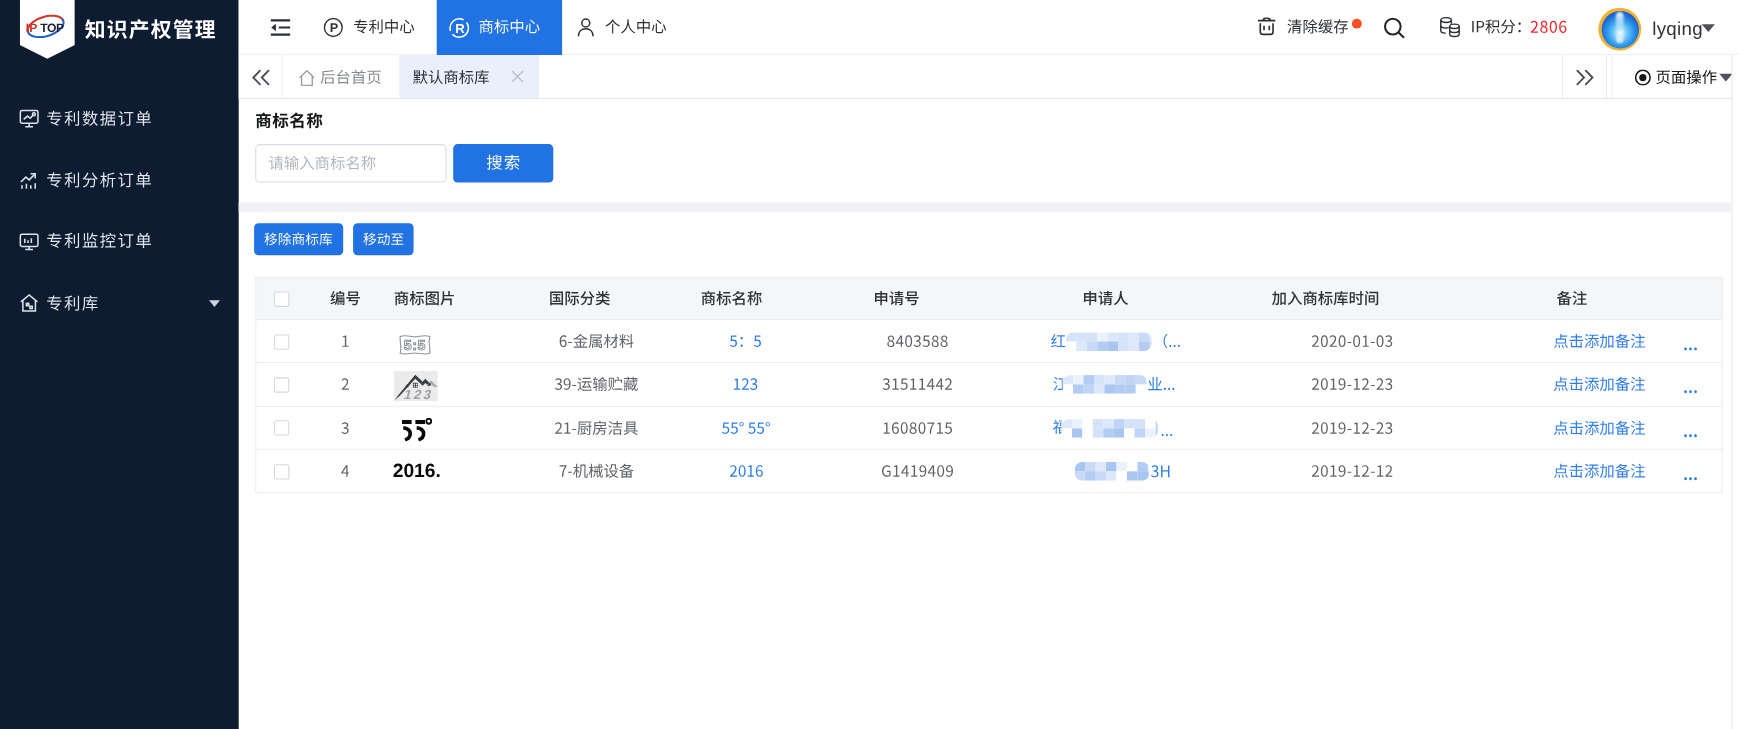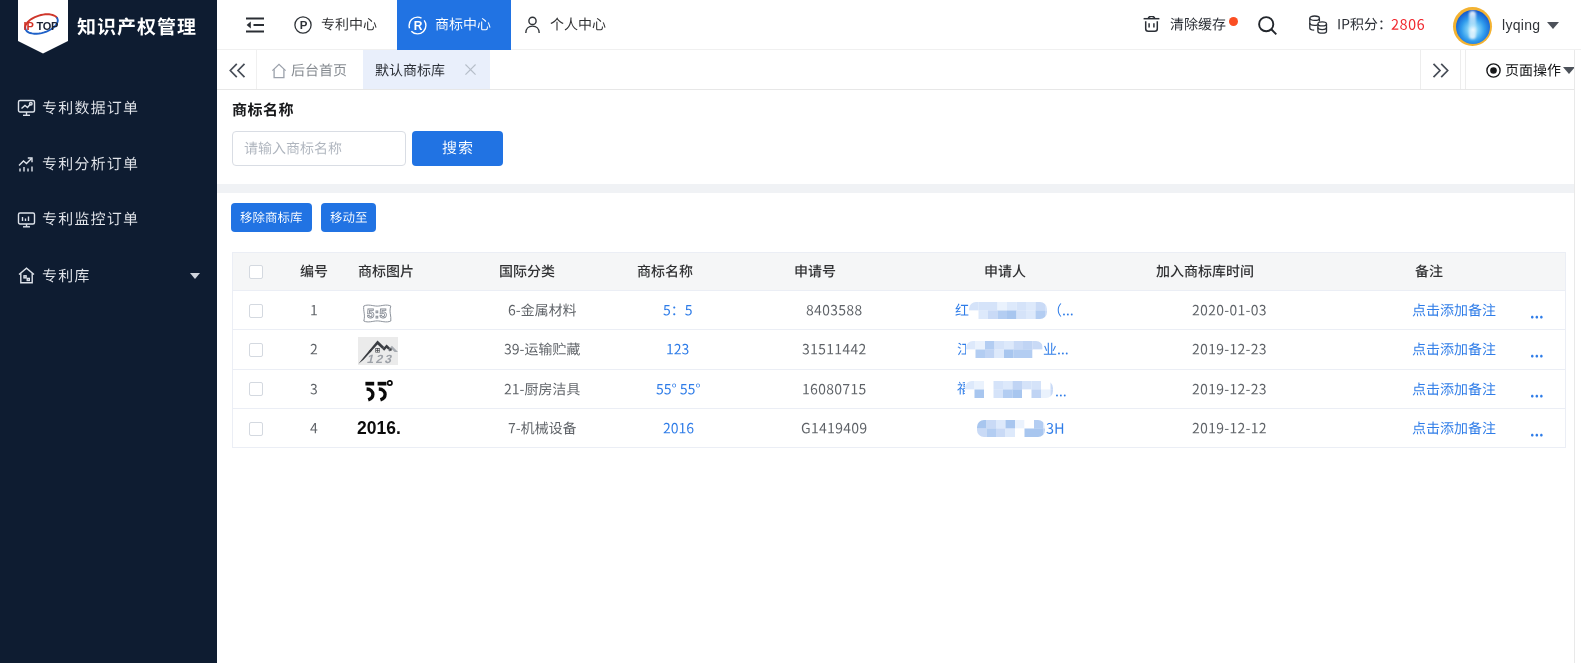--- a/index.html
+++ b/index.html
@@ -180,21 +180,21 @@
         <path transform="translate(0,0)" d="M44 0H505V79H302C265 79 220 75 182 72C354 235 470 384 470 531C470 661 387 746 256 746C163 746 99 704 40 639L93 587C134 636 185 672 245 672C336 672 380 611 380 527C380 401 274 255 44 54Z"></path>
         <path transform="translate(589,0)" d="M280 -13C417 -13 509 70 509 176C509 277 450 332 386 369V374C429 408 483 474 483 551C483 664 407 744 282 744C168 744 81 669 81 558C81 481 127 426 180 389V385C113 349 46 280 46 182C46 69 144 -13 280 -13ZM330 398C243 432 164 471 164 558C164 629 213 676 281 676C359 676 405 619 405 546C405 492 379 442 330 398ZM281 55C193 55 127 112 127 190C127 260 169 318 228 356C332 314 422 278 422 179C422 106 366 55 281 55Z"></path>
         <path transform="translate(1179,0)" d="M278 -13C417 -13 506 113 506 369C506 623 417 746 278 746C138 746 50 623 50 369C50 113 138 -13 278 -13ZM278 61C195 61 138 154 138 369C138 583 195 674 278 674C361 674 418 583 418 369C418 154 361 61 278 61Z"></path>
         <path transform="translate(1768,0)" d="M301 -13C415 -13 512 83 512 225C512 379 432 455 308 455C251 455 187 422 142 367C146 594 229 671 331 671C375 671 419 649 447 615L499 671C458 715 403 746 327 746C185 746 56 637 56 350C56 108 161 -13 301 -13ZM144 294C192 362 248 387 293 387C382 387 425 324 425 225C425 125 371 59 301 59C209 59 154 142 144 294Z"></path>
       </g>
     </svg></div>
 <div class="abs" style="left:1453px;top:7px;width:39px;height:39px;border-radius:50%;background:#f3b231;">
 <div class="abs" style="left:2.5px;top:2.5px;width:34px;height:34px;border-radius:50%;background:radial-gradient(circle at 50% 58%, #dff4ff 0%, #7fd0f8 20%, #2f9bec 45%, #1356cc 75%, #0b3aa6 100%);"></div>
 <div class="abs" style="left:16px;top:4px;width:7px;height:28px;background:linear-gradient(180deg,rgba(255,255,255,0.95),rgba(255,255,255,0.25) 55%,rgba(255,255,255,0.85));border-radius:3.5px;filter:blur(1.2px);"></div>
 </div>
-<div class="abs" style="left:1502px;top:17px;font-size:14px;color:#2f3338;letter-spacing:0.3px;">lyqing</div>
+<div class="abs" style="left:1502px;top:17px;font-size:17px;color:#2f3338;letter-spacing:0.3px;">lyqing</div>
 <div class="abs" style="left:1547px;top:22px;width:0;height:0;border-left:6.5px solid transparent;border-right:6.5px solid transparent;border-top:7.5px solid #4d525a;"></div>
 <div class="abs" style="left:217px;top:50px;width:1358px;height:40px;background:#fff;border-bottom:1px solid #e7e7e7;"></div>
 <svg class="abs" style="left:229px;top:62.5px;" width="17" height="15" viewBox="0 0 17 15" fill="none" stroke="#474d57" stroke-width="1.7">
 <polyline points="7.8,0.8 1.3,7.5 7.8,14.2"></polyline>
     <polyline points="15.5,0.8 9,7.5 15.5,14.2"></polyline>
   </svg>
 <svg class="abs" style="left:271px;top:62.5px;" width="16" height="16" viewBox="0 0 16 16" fill="none" stroke="#9ba1ab" stroke-width="1.3">
 <path d="M1.4,7.6 L8,1.4 L14.6,7.6"></path>
     <path d="M3.1,6.2 V14.6 H12.9 V6.2"></path>
   </svg>

